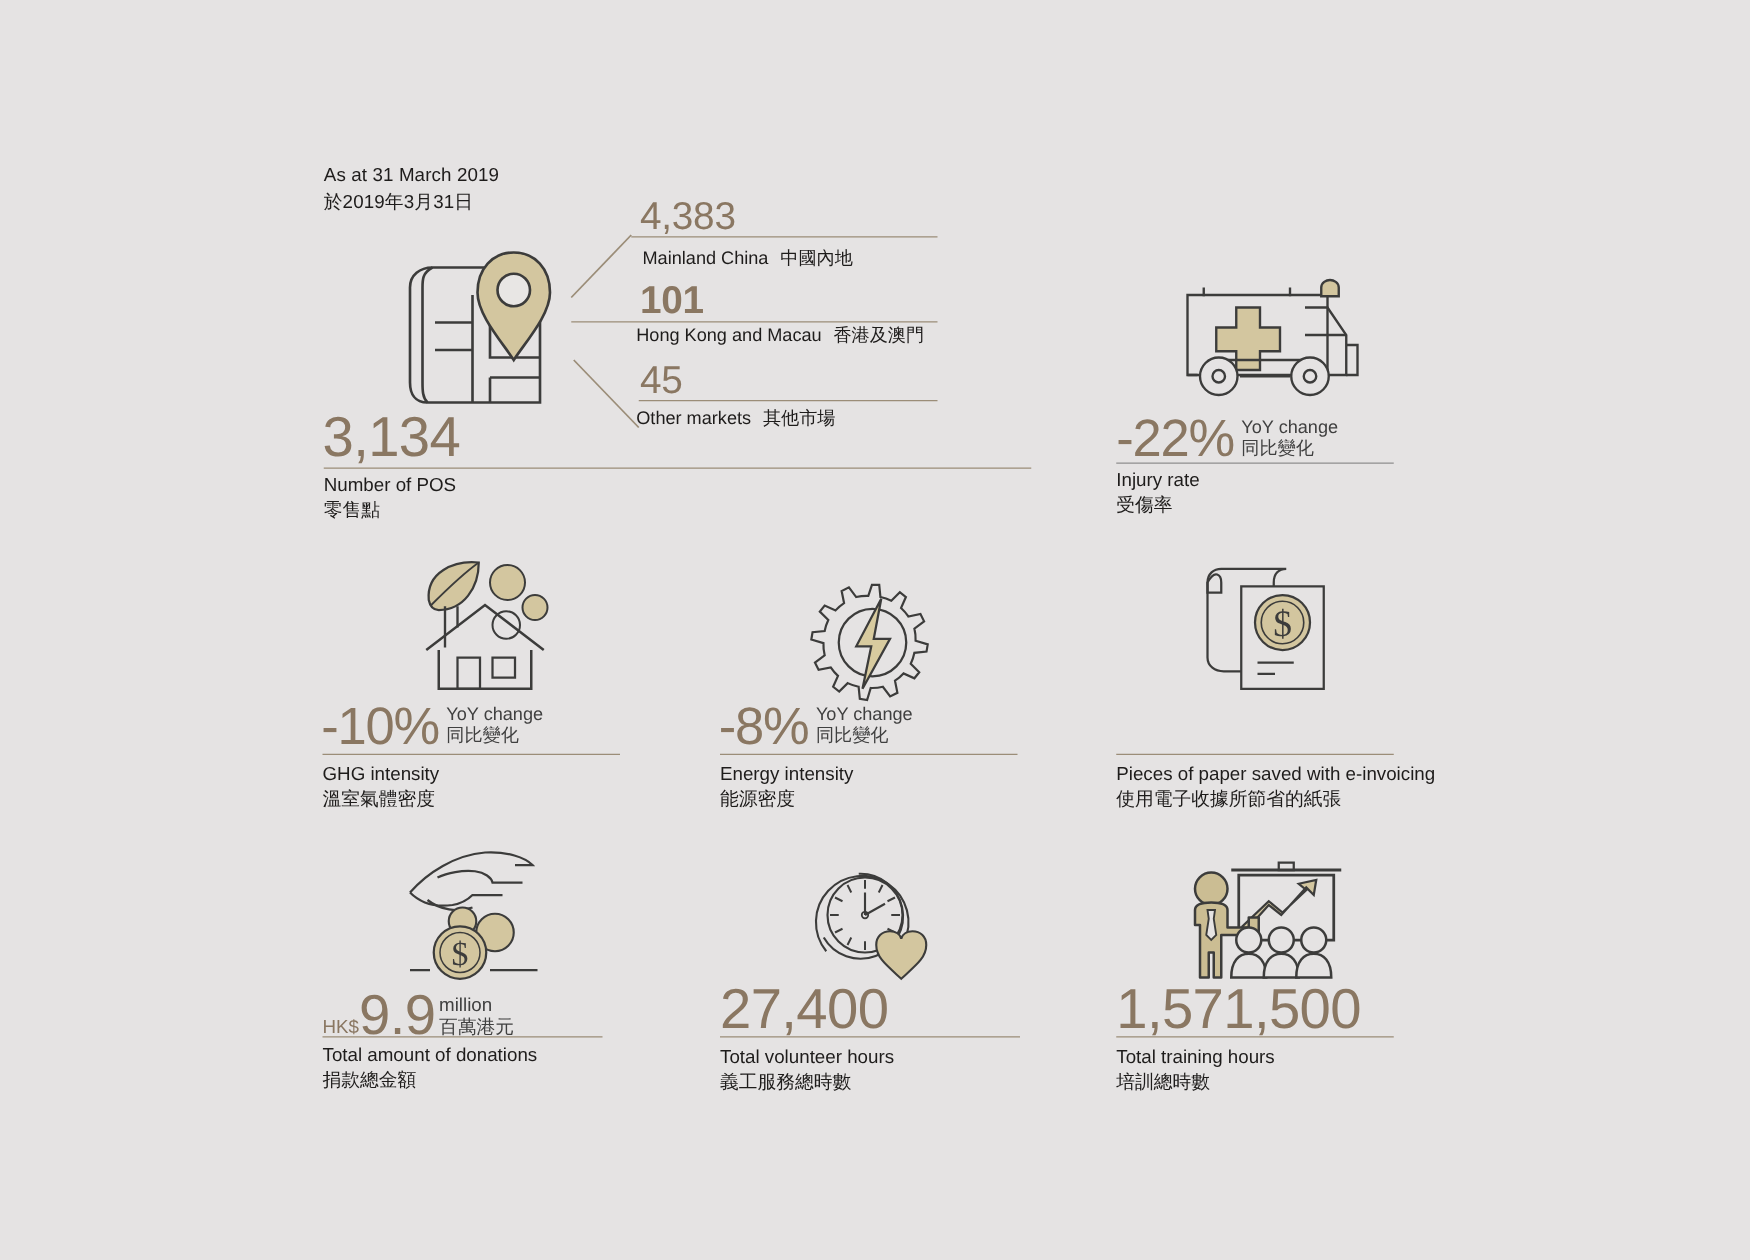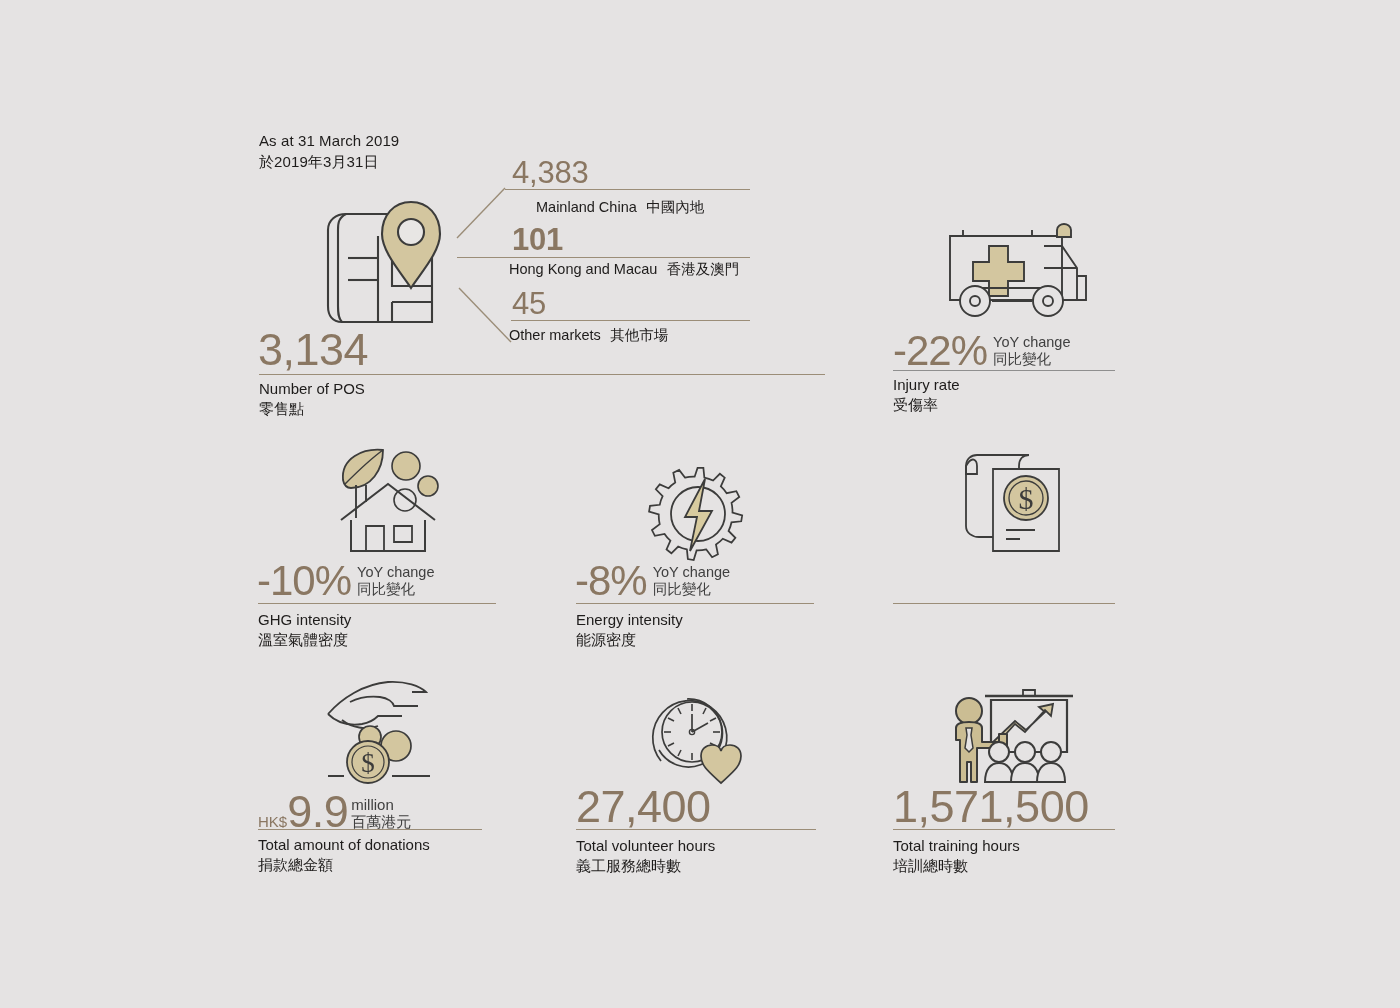--- a/index.html
+++ b/index.html
@@ -148,21 +148,21 @@
 
   <svg class="abs" style="left:445px; top:160px;" width="330" height="185">
     <path d="M12 78 L60 28" fill="none" stroke="#9b8d78" stroke-width="1.4"></path>
     <path d="M14 128 L66 182" fill="none" stroke="#9b8d78" stroke-width="1.4"></path>
   </svg>
 
   <div class="abs" style="left:512px; top:157px;">
     <div class="midnum">4,383</div>
   </div>
   <div class="rule abs" style="left:505px; top:189px; width:245px;"></div>
-  <div class="abs" style="left:536px; top:198px;">
+  <div class="abs" style="left:514px; top:198px;">
     <span class="smallcap">Mainland China</span>
     <span class="smallcap" style="margin-left:5px;">中國內地</span>
   </div>
 
   <div class="abs" style="left:512px; top:224px;font-weight:bold;">
     <div class="midnum">101</div>
   </div>
   <div class="rule abs" style="left:457px; top:257px; width:293px;"></div>
   <div class="abs" style="left:509px; top:260px;">
     <span class="smallcap">Hong Kong and Macau</span>
@@ -291,20 +291,24 @@
       <path d="M30 19 L96 19 L96 101 L30 101 Z" fill="#e5e3e3" stroke="#3c3c3b" stroke-width="1.8"></path>
 
       <circle cx="63" cy="48" r="22" fill="#d3c69f" stroke="#3c3c3b" stroke-width="1.8"></circle>
       <circle cx="63" cy="48" r="17" fill="none" stroke="#3c3c3b" stroke-width="1.3"></circle>
       <text x="63" y="59" text-anchor="middle" font-family="Liberation Serif, serif" font-size="30" fill="#3c3c3b">$</text>
 
       <path d="M43 80 L72 80 M43 89 L57 89" fill="none" stroke="#3c3c3b" stroke-width="1.8"></path>
     </svg>
   </div>
   <div class="rule abs" style="left:893px; top:603px; width:222px;"></div>
+  <div class="abs" style="left:893px; top:610px;">
+    <div class="caption-en">Pieces of paper saved with e-invoicing</div>
+    <div class="caption-zh">使用電子收據所節省的紙張</div>
+  </div>
 
   <div class="abs" style="left:322px; top:678px;">
     <svg width="128" height="106" viewBox="0 0 128 106">
 
       <path d="M6 36 C20 20 42 6 66 4 C84 3 98 8 104 14 L90 14" fill="none" stroke="#3c3c3b" stroke-width="1.8"></path>
       <path d="M6 36 C14 44 26 48 40 46 C46 45 52 42 56 38 L80 38" fill="none" stroke="#3c3c3b" stroke-width="1.8"></path>
       <path d="M28 24 C36 20 48 18 58 19 C66 20 71 24 72 28 L96 28" fill="none" stroke="#3c3c3b" stroke-width="1.8"></path>
       <path d="M20 42 C30 50 44 52 56 48" fill="none" stroke="#3c3c3b" stroke-width="1.8"></path>
 
       <circle cx="48" cy="59" r="11" fill="#d3c69f" stroke="#3c3c3b" stroke-width="1.7"></circle>

